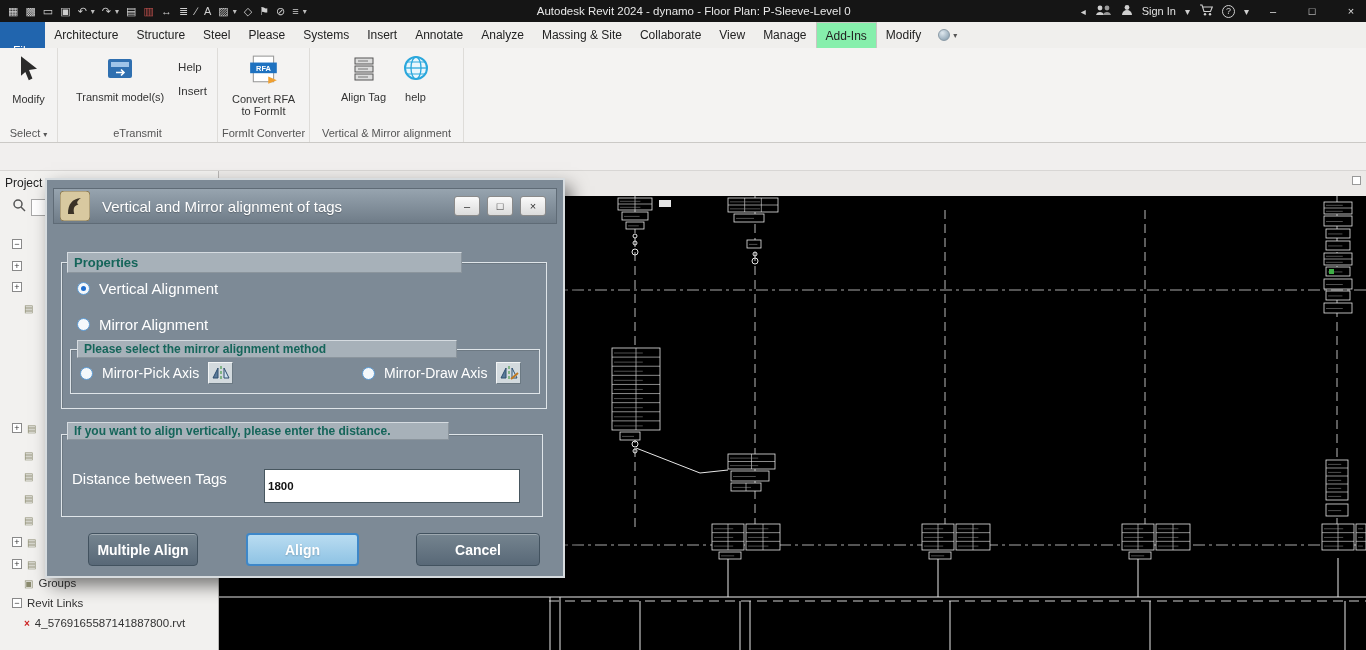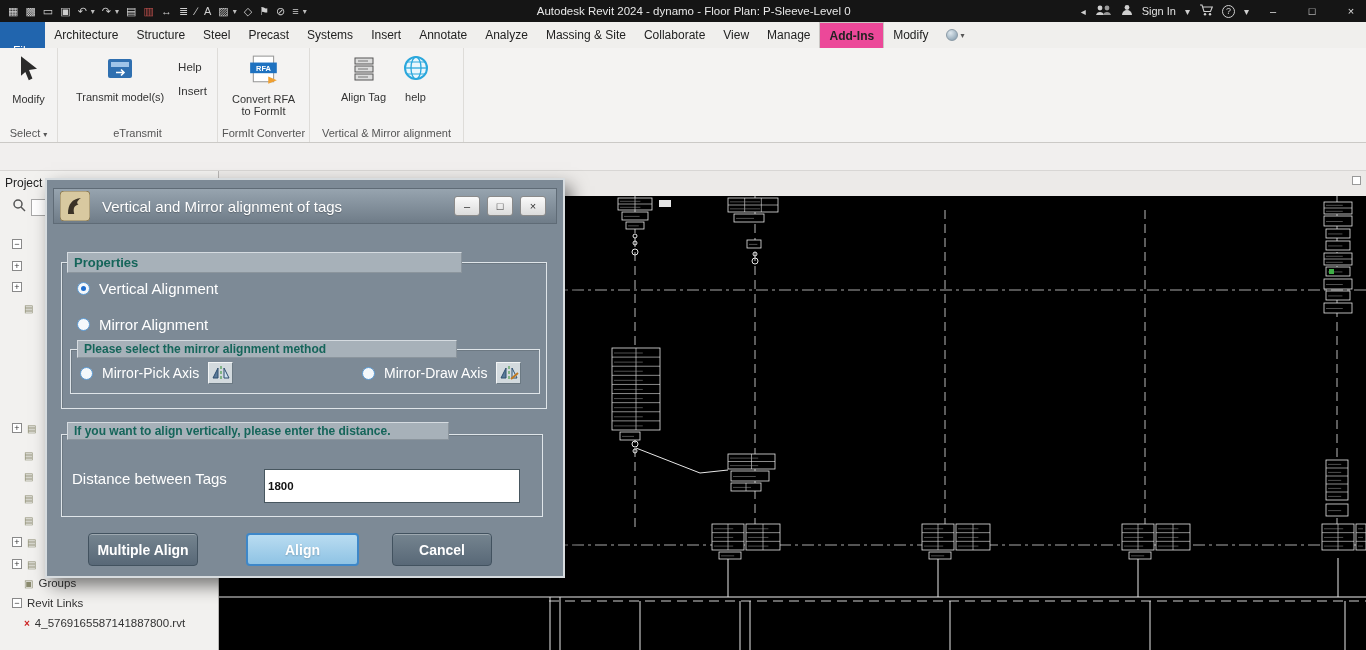--- a/index.html
+++ b/index.html
@@ -16,21 +16,21 @@
   .tb-right { display:flex; align-items:center; gap:9px; padding-right:0; }
   .tb-right .glyph { font-size:10px; color:#cfcfcf; }
   .signin { font-size:11px; color:#e0e0e0; }
   .helpq { width:13px; height:13px; border:1px solid #cfcfcf; border-radius:50%; font-size:9px; display:flex; align-items:center; justify-content:center; color:#cfcfcf; }
   .winbtn { width:30px; height:22px; display:flex; align-items:center; justify-content:center; font-size:11px; color:#e0e0e0; }
 
   
   .tabsrow { position:absolute; left:0; top:22px; width:1366px; height:26px; background:#f0efed; display:flex; align-items:stretch; }
   .tab { padding:0 9px; line-height:26px; font-size:12px; color:#222; white-space:nowrap; }
   .tab.file-tab { background:#2165ae; color:#fff; padding:16px 13px; }
-  .tab.active { background:#ec4899; border:1px solid #c9c6c3; border-bottom:none; font-weight:bold; }
+  .tab.active { background:#86efac; border:1px solid #c9c6c3; border-bottom:none; font-weight:normal; }
   .tab-gear { display:flex; align-items:center; gap:3px; padding:0 8px; }
   .tab-gear .ball { width:12px; height:12px; border-radius:50%; background:radial-gradient(circle at 35% 30%, #dfe8ee, #7d96a8); border:1px solid #8a9aa6; }
   .tab-gear .c { font-size:8px; color:#555; }
 
   
   .ribbon { position:absolute; left:0; top:48px; width:1366px; height:95px; background:#f4f3f2; border-bottom:1px solid #cbc9c6; display:flex; }
   .panel { display:flex; flex-direction:column; border-right:1px solid #dedcd9; height:100%; }
   .panel-body { height:78px; display:flex; justify-content:center; align-items:flex-start; padding-top:3px; }
   .panel-label { height:16px; font-size:11px; color:#555; text-align:center; line-height:15px; white-space:nowrap; }
   .bigbtn { display:flex; flex-direction:column; align-items:center; font-size:11px; color:#333; padding:3px 4px 0 4px; text-align:center; line-height:12px; }
@@ -140,21 +140,21 @@
       <span class="winbtn">□</span>
       <span class="winbtn">×</span>
     </div>
   </div>
 
   <div class="tabsrow">
     <span class="tab file-tab">File</span>
     <span class="tab">Architecture</span>
     <span class="tab">Structure</span>
     <span class="tab">Steel</span>
-    <span class="tab">Precast</span>
+    <span class="tab">Please</span>
     <span class="tab">Systems</span>
     <span class="tab">Insert</span>
     <span class="tab">Annotate</span>
     <span class="tab">Analyze</span>
     <span class="tab">Massing &amp; Site</span>
     <span class="tab">Collaborate</span>
     <span class="tab">View</span>
     <span class="tab">Manage</span>
     <span class="tab active">Add-Ins</span>
     <span class="tab">Modify</span>
@@ -634,16 +634,16 @@
       </span>
     </div>
 
     <div class="strip small" style="left:20px; top:242px; width:382px">If you want to align vertically, please enter the distance.</div>
     <div class="groupbox" style="left:14px; top:254px; width:482px; height:83px"></div>
     <div class="dist-label" style="left:25px; top:290px">Distance between Tags</div>
     <input class="dist-input" style="left: 217px; top: 289px; width: 256px;" value="1800">
 
     <div class="btn gray" style="left:41px; top:353px; width:110px">Multiple Align</div>
     <div class="btn primary" style="left:199px; top:353px; width:113px">Align</div>
-    <div class="btn gray" style="left:345px; top:353px; width:100px">Cancel</div>
+    <div class="btn gray" style="left:369px; top:353px; width:124px">Cancel</div>
   </div>
 
 </div>
 
 </body></html>

